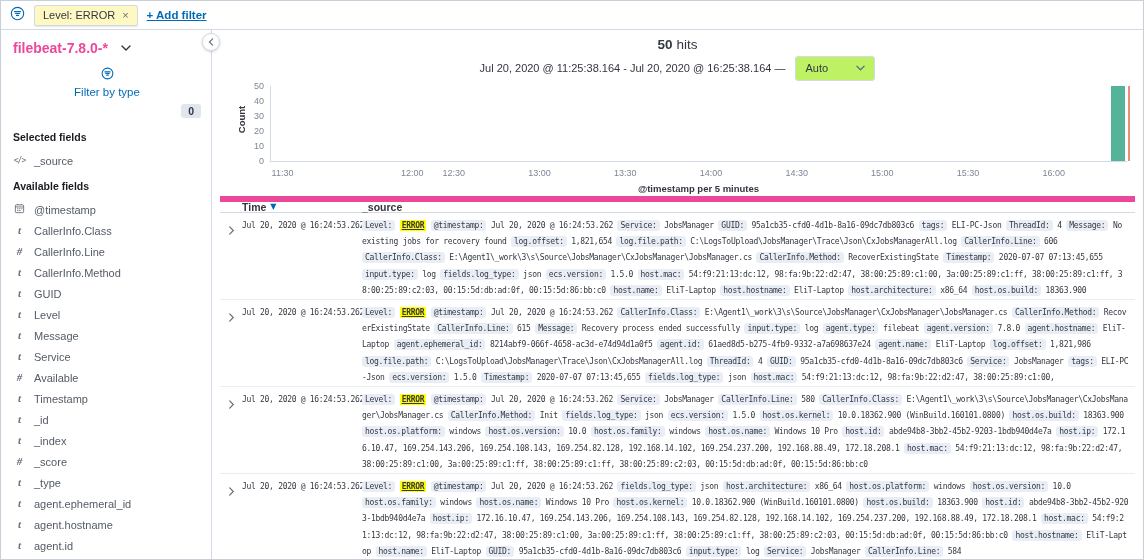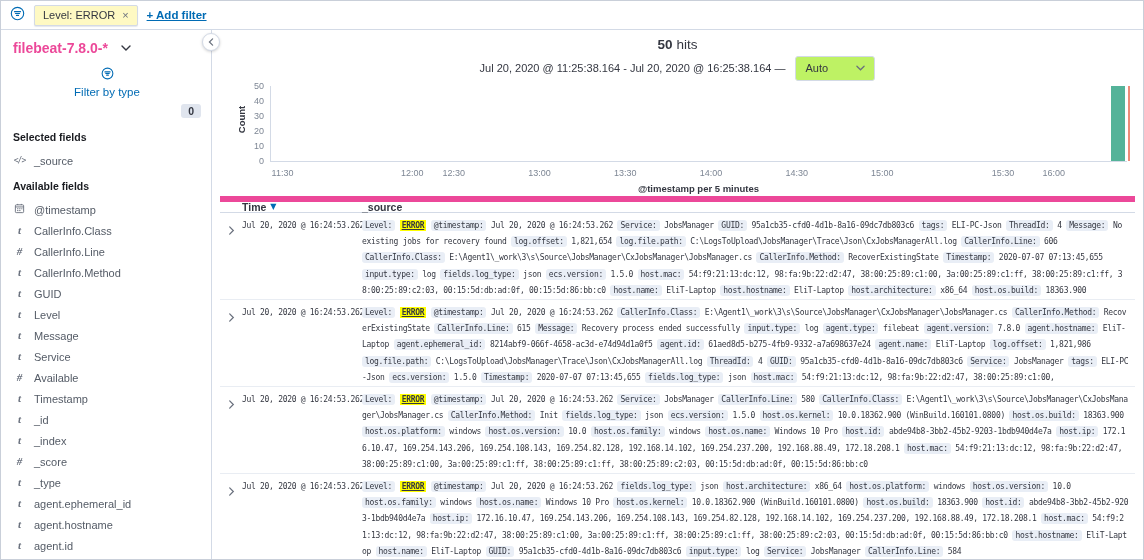--- a/index.html
+++ b/index.html
@@ -209,21 +209,21 @@
           </div>
         <div class="xticks">
             <span class="xtick" style="left: 1.45556%;">11:30</span>
             <span class="xtick" style="left: 11.4556%; margin-left: 44px;">12:00</span>
             <span class="xtick" style="left: 21.4556%;">12:30</span>
             <span class="xtick" style="left: 31.4556%;">13:00</span>
             <span class="xtick" style="left: 41.4556%;">13:30</span>
             <span class="xtick" style="left: 51.4556%;">14:00</span>
             <span class="xtick" style="left: 61.4556%;">14:30</span>
             <span class="xtick" style="left: 71.4556%;">15:00</span>
-            <span class="xtick" style="left: 81.4556%; margin-left: 35px;">15:30</span>
+            <span class="xtick" style="left: 81.4556%;">15:30</span>
             <span class="xtick" style="left: 91.4556%;">16:00</span>
           </div>
         <div class="xlab">@timestamp per 5 minutes</div>
       </div>
 
       <div class="thead">
         <span class="th-time">
           <span>Time</span>
           <span class="sortIcon">▼</span>
         </span>

